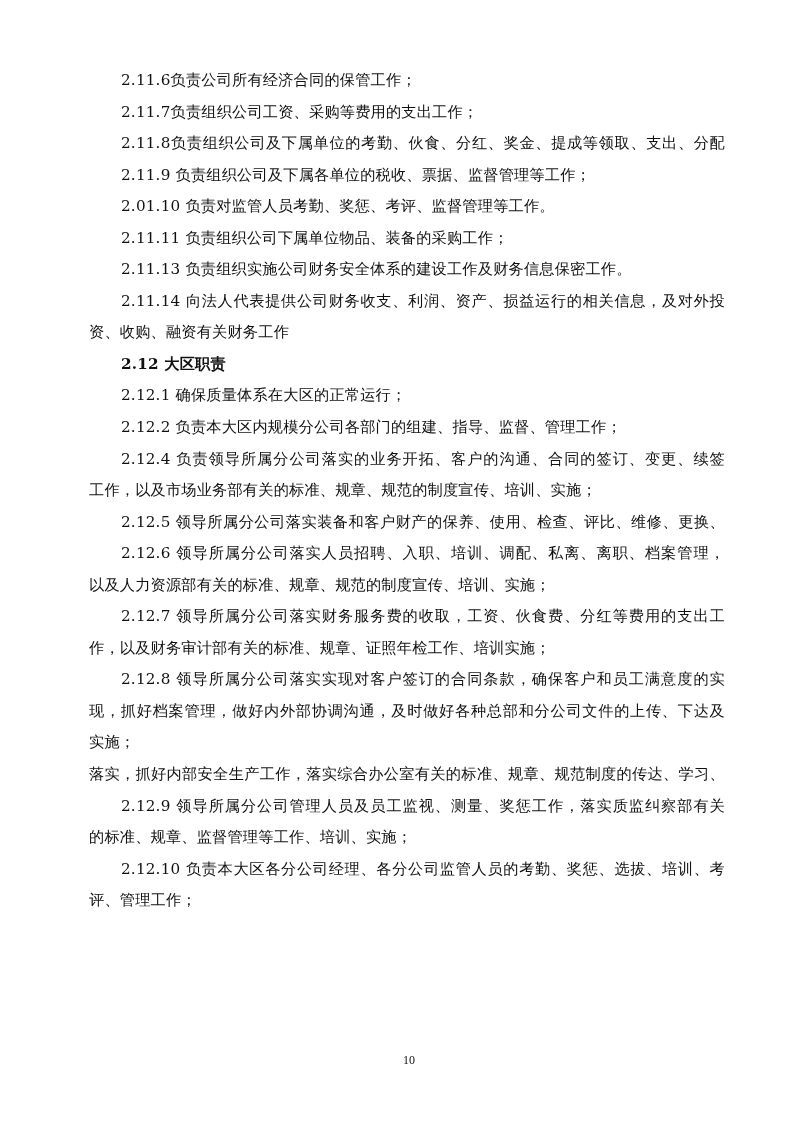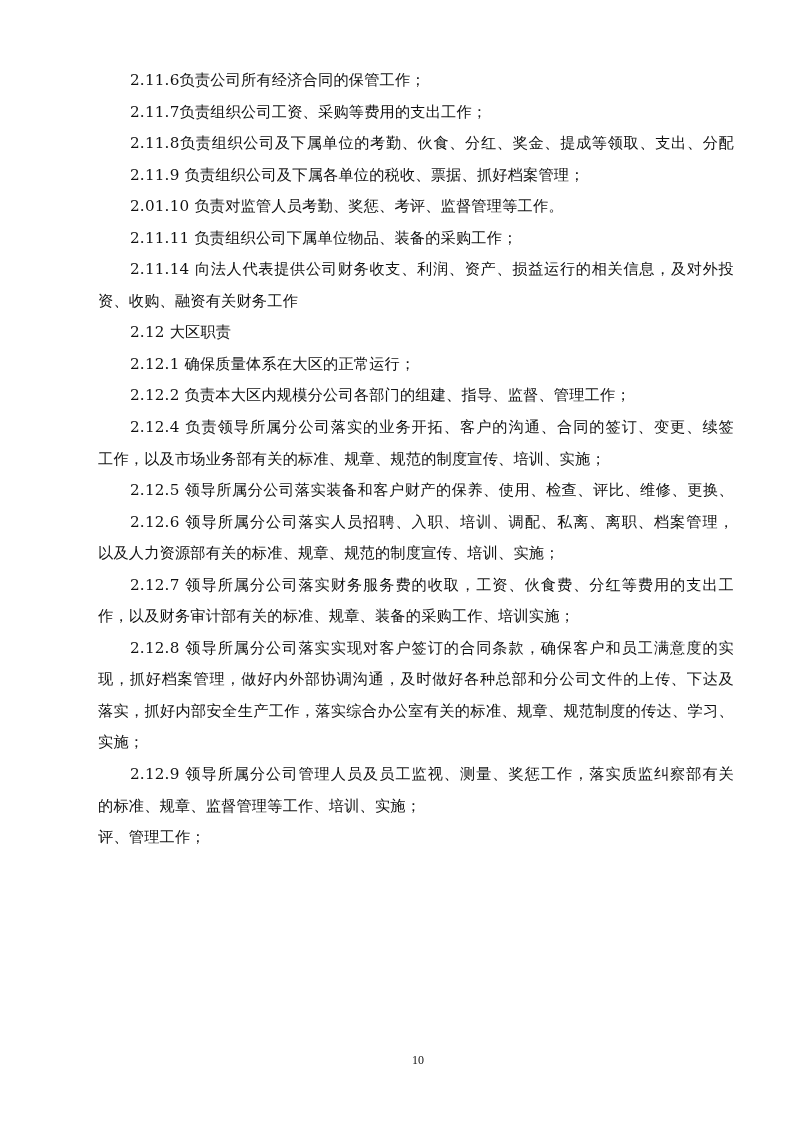--- a/index.html
+++ b/index.html
@@ -1,60 +1,62 @@
 <!DOCTYPE html>
 <html><head>
 <meta charset="utf-8">
 <style>
   html, body { margin:0; padding:0; background:#ffffff; }
   body { width:793px; height:1122px; position:relative; overflow:hidden;
          font-family:"DejaVu Serif","Liberation Serif",serif; color:#111; }
-  .page { position:absolute; left:13px; top:0; width:725px; height:1122px; background:#fff; }
+  .page { position:absolute; left:4px; top:0; width:725px; height:1122px; background:#fff; }
   .content { position:absolute; left:85px; top:65px; width:636px; }
   .line { height:31.55px; line-height:31.55px; font-size:15.2px; white-space:nowrap;
           letter-spacing:0.2px; overflow:visible; }
   .line.indent { padding-left:32px; }
   .line.full { text-align:justify; text-align-last:justify; }
-  .line.bold { font-weight:normal; }
+  .line.bold { font-weight:bold; }
   .page-number { position:absolute; top:1053px; left:0; width:810px; text-align:center;
                  font-size:12px; font-family:"Liberation Serif","DejaVu Serif",serif; }
 </style>
 </head>
 <body>
 
 <div class="page">
   <div class="content">
 
     <div>
       <div class="line indent">2.11.6负责公司所有经济合同的保管工作；</div>
       <div class="line indent">2.11.7负责组织公司工资、采购等费用的支出工作；</div>
       <div class="line indent full">2.11.8负责组织公司及下属单位的考勤、伙食、分红、奖金、提成等领取、支出、分配</div>
-      <div class="line indent">2.11.9 负责组织公司及下属各单位的税收、票据、抓好档案管理；</div>
+      <div class="line indent">2.11.9 负责组织公司及下属各单位的税收、票据、监督管理等工作；</div>
       <div class="line indent">2.01.10 负责对监管人员考勤、奖惩、考评、监督管理等工作。</div>
       <div class="line indent">2.11.11 负责组织公司下属单位物品、装备的采购工作；</div>
+      <div class="line indent">2.11.13 负责组织实施公司财务安全体系的建设工作及财务信息保密工作。</div>
       <div class="line indent full">2.11.14 向法人代表提供公司财务收支、利润、资产、损益运行的相关信息，及对外投</div>
       <div class="line">资、收购、融资有关财务工作</div>
     </div>
 
     <div>
       <div class="line indent bold">2.12 大区职责</div>
       <div class="line indent">2.12.1 确保质量体系在大区的正常运行；</div>
       <div class="line indent">2.12.2 负责本大区内规模分公司各部门的组建、指导、监督、管理工作；</div>
       <div class="line indent full">2.12.4 负责领导所属分公司落实的业务开拓、客户的沟通、合同的签订、变更、续签</div>
       <div class="line">工作，以及市场业务部有关的标准、规章、规范的制度宣传、培训、实施；</div>
       <div class="line indent full">2.12.5 领导所属分公司落实装备和客户财产的保养、使用、检查、评比、维修、更换、</div>
       <div class="line indent full">2.12.6 领导所属分公司落实人员招聘、入职、培训、调配、私离、离职、档案管理，</div>
       <div class="line">以及人力资源部有关的标准、规章、规范的制度宣传、培训、实施；</div>
       <div class="line indent full">2.12.7 领导所属分公司落实财务服务费的收取，工资、伙食费、分红等费用的支出工</div>
-      <div class="line">作，以及财务审计部有关的标准、规章、装备的采购工作、培训实施；</div>
+      <div class="line">作，以及财务审计部有关的标准、规章、证照年检工作、培训实施；</div>
       <div class="line indent full">2.12.8 领导所属分公司落实实现对客户签订的合同条款，确保客户和员工满意度的实</div>
       <div class="line full">现，抓好档案管理，做好内外部协调沟通，及时做好各种总部和分公司文件的上传、下达及</div>
+      <div class="line">实施；</div>
       <div class="line full">落实，抓好内部安全生产工作，落实综合办公室有关的标准、规章、规范制度的传达、学习、</div>
-      <div class="line">实施；</div>
       <div class="line indent full">2.12.9 领导所属分公司管理人员及员工监视、测量、奖惩工作，落实质监纠察部有关</div>
       <div class="line">的标准、规章、监督管理等工作、培训、实施；</div>
+      <div class="line indent full">2.12.10 负责本大区各分公司经理、各分公司监管人员的考勤、奖惩、选拔、培训、考</div>
       <div class="line">评、管理工作；</div>
     </div>
 
   </div>
 
   <div class="page-number">10</div>
 </div>
 
 </body></html>

